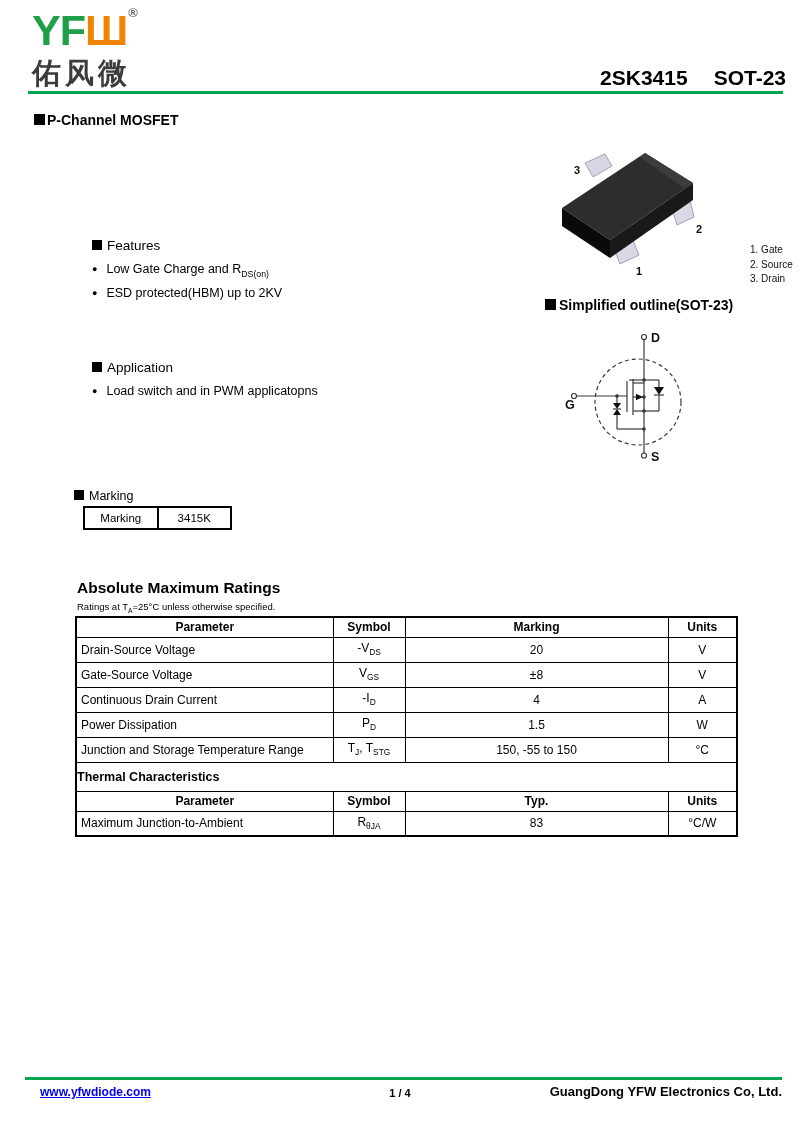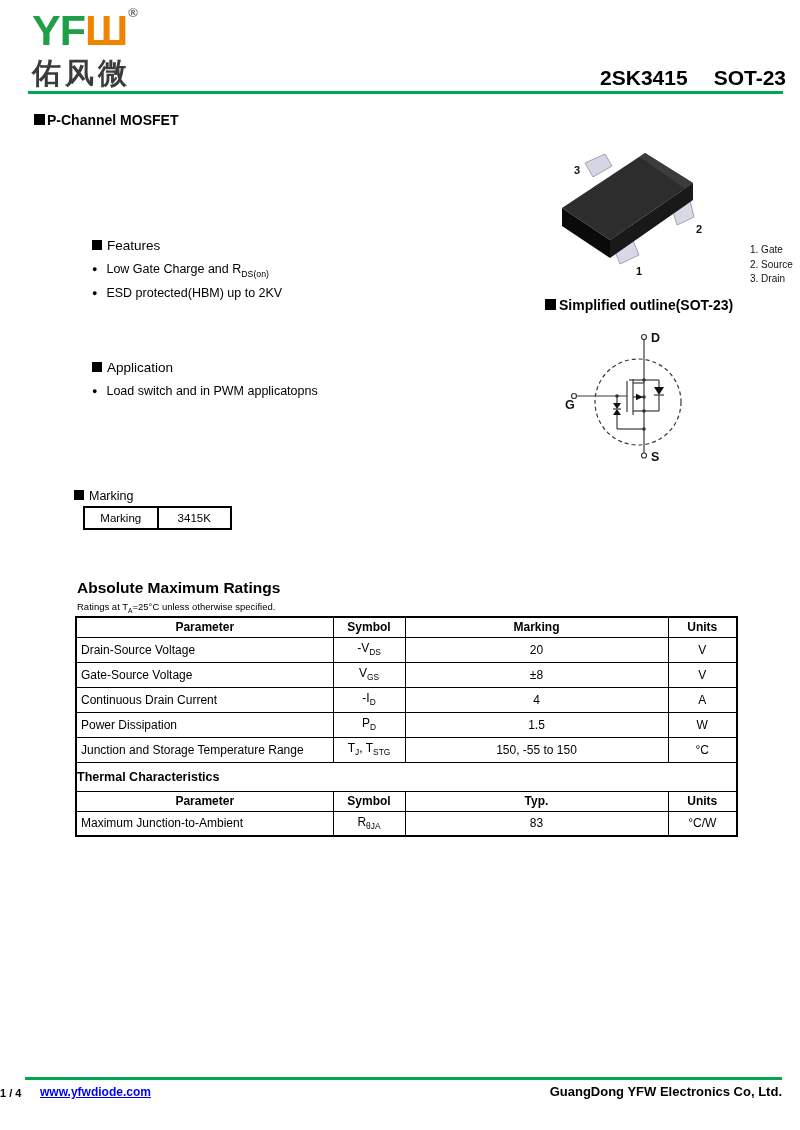--- a/index.html
+++ b/index.html
@@ -51,21 +51,21 @@
   .ratings-table { border-width:2px; }
   .ratings-table th { font-size:12px; font-weight:bold; height:20px; text-align:center; }
   .ratings-table td { font-size:12px; height:25px; }
   .ratings-table td.c-left { text-align:left; padding-left:4px; }
   .ratings-table td.c-mid { text-align:center; }
   .ratings-table td.thermal { font-size:12.5px; font-weight:bold; height:29px; }
   
   .rule-bottom { position:absolute; left:25px; top:1077px; width:757px; height:3px; background:var(--accent-green,#00A651); }
   .footer-link { position:absolute; left:40px; top:1085px; font-size:12px; font-weight:bold;
     color:var(--link-blue,#0000EE); text-decoration:underline; }
-  .footer-page { position:absolute; left:0; top:1087px; width:800px; font-size:11px; font-weight:bold; }
+  .footer-page { position:absolute; left:0; top:1087px; width:800px; text-align:center; font-size:11px; font-weight:bold; }
   .footer-company { position:absolute; right:18px; top:1084px; font-size:13px; font-weight:bold; }
 </style>
 </head>
 <body>
 
 <div class="page">
 
   <div class="logo">
     <div class="logo-en">
       <span class="yf">YF</span><span class="w">Ш</span><span class="reg">®</span>

